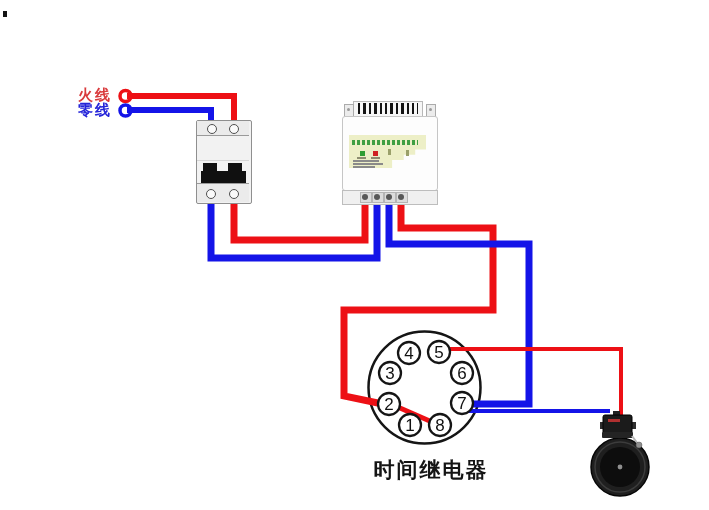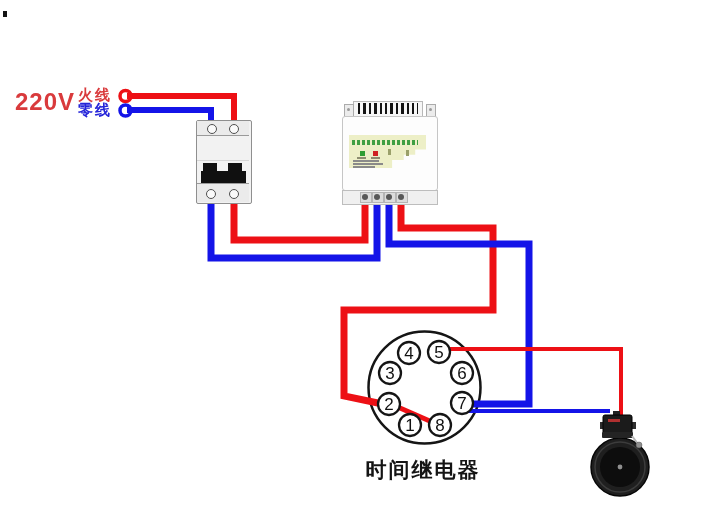--- a/index.html
+++ b/index.html
@@ -8,21 +8,21 @@
   .abs{position:absolute;}
   #diagram-svg{position:absolute;left:0;top:0;z-index:1;}
   .comp{position:absolute;z-index:2;}
   .txt{position:absolute;z-index:3;white-space:nowrap;}
 
   
   .t-voltage{left:15px;top:88px;font-size:24px;font-weight:700;color:var(--label_red);letter-spacing:1px;}
   .t-live{left:78px;top:86px;font-size:15px;font-weight:700;color:var(--label_red);letter-spacing:2px;}
   .t-neutral{left:78px;top:101px;font-size:15px;font-weight:700;color:var(--label_blue);letter-spacing:2px;}
   .t-breaker{left:106px;top:175px;font-size:21px;font-weight:700;color:var(--label_dark);letter-spacing:1px;}
-  .t-relay{left:358px;top:456px;width:130px;text-align:center;font-size:21px;font-weight:700;color:var(--label_dark);letter-spacing:2px;}
+  .t-relay{left:366px;top:456px;width:130px;text-align:center;font-size:21px;font-weight:700;color:var(--label_dark);letter-spacing:2px;}
   .speck{left:3px;top:11px;width:4px;height:6px;background:#131313;}
 
   
   .breaker{left:196px;top:120px;width:54px;height:82px;background:#f2f2f2;
            border:1px solid #8f8f8f;border-radius:2px;}
   .br-top{left:0;top:0;width:52px;height:14px;background:#ebebeb;border-bottom:1px solid #9a9a9a;}
   .br-bot{left:0;top:62px;width:52px;height:18px;background:#ebebeb;border-top:1px solid #9a9a9a;}
   .br-seam{left:0;top:39px;width:52px;height:1px;background:#d5d5d5;}
   .screw{position:absolute;width:8px;height:8px;border:1.6px solid #4f4f4f;border-radius:50%;background:#fafafa;}
   .br-s1{left:10px;top:3px;} .br-s2{left:32px;top:3px;}
@@ -159,18 +159,17 @@
       <rect x="14" y="18" width="4" height="7" fill="#2e2e2e"></rect>
       <rect x="46" y="18" width="4" height="7" fill="#2e2e2e"></rect>
       <rect x="17" y="11" width="29" height="19" rx="2" fill="#1b1b1b" stroke="#000000"></rect>
       <rect x="16" y="28" width="31" height="6" rx="1" fill="#242424"></rect>
       <rect x="22" y="15" width="12" height="3" fill="#b03030"></rect>
       <line x1="46" y1="32" x2="52" y2="40" stroke="#b5b5b5" stroke-width="2"></line>
       <circle cx="53" cy="41" r="3" fill="#8f8f8f" stroke="#555555" stroke-width="0.5"></circle>
     </svg>
   </div>
 
-  <div class="txt t-voltage">220V</div>
   <div class="txt t-live">火线</div>
   <div class="txt t-neutral">零线</div>
   <div class="txt t-relay">时间继电器</div>
 
 </div>
 
 </body></html>

